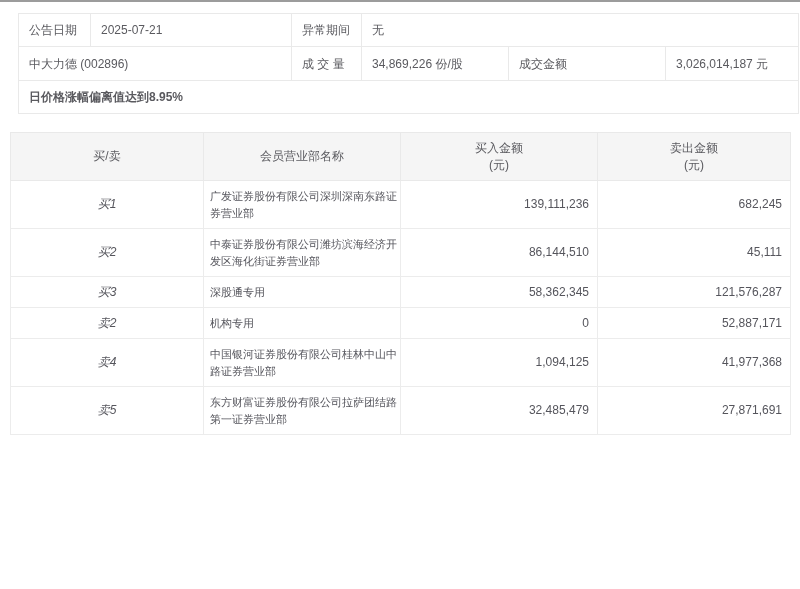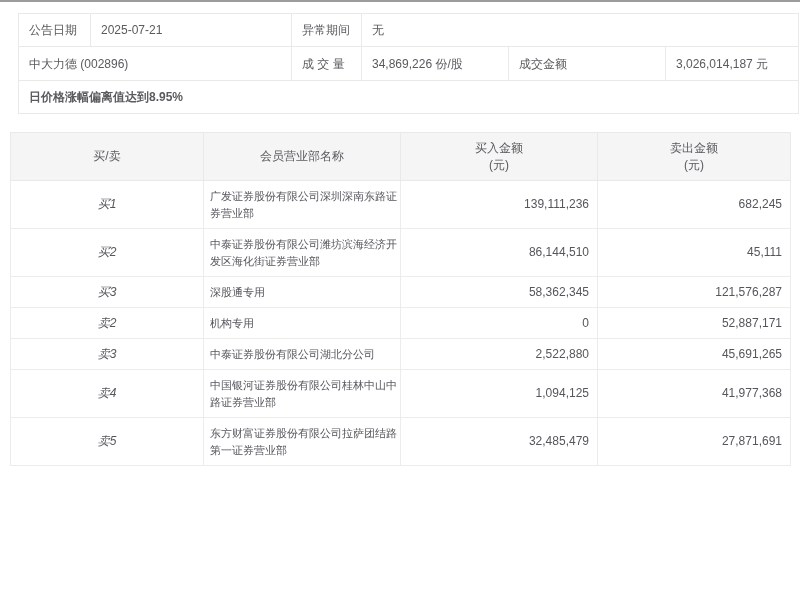--- a/index.html
+++ b/index.html
@@ -150,26 +150,20 @@
 
 
 
   <tr>
     <td class="side">卖2</td>
     <td class="branch">机构专用</td>
     <td class="num">0</td>
     <td class="num">52,887,171</td>
   </tr>
 
-  <tr>
-    <td class="side">卖3</td>
-    <td class="branch">中泰证券股份有限公司湖北分公司</td>
-    <td class="num">2,522,880</td>
-    <td class="num">45,691,265</td>
-  </tr>
 
   <tr>
     <td class="side">卖4</td>
     <td class="branch">中国银河证券股份有限公司桂林中山中路证券营业部</td>
     <td class="num">1,094,125</td>
     <td class="num">41,977,368</td>
   </tr>
 
   <tr>
     <td class="side">卖5</td>

